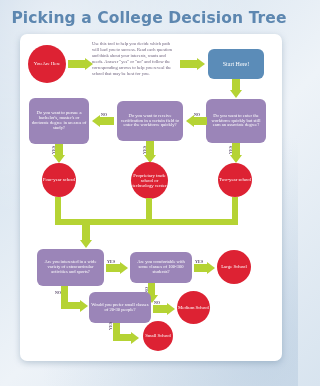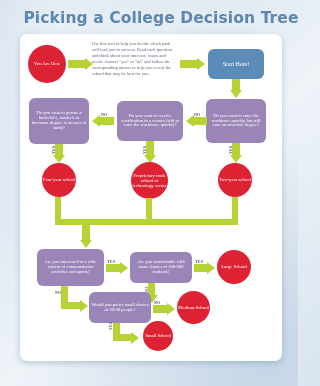--- a/index.html
+++ b/index.html
@@ -7,21 +7,21 @@
     width:298px;height:386px;overflow:hidden;
     font-family:"Liberation Serif", serif;
     background:linear-gradient(135deg,#c3d4e6 0%,#dce7f1 25%,#eef3f8 55%,#d8e4ef 100%);
     position:relative;
   }
   #bg-sheen{position:absolute;inset:0;background:
      radial-gradient(circle at 18% 6%, rgba(255,255,255,.55), rgba(255,255,255,0) 45%),
      radial-gradient(circle at 88% 92%, rgba(168,192,216,.45), rgba(255,255,255,0) 50%);
      pointer-events:none;}
   #page-title{
-    position:absolute;left:12px;top:9px;width:298px;text-align:center;
+    position:absolute;left:0;top:9px;width:298px;text-align:center;
     font-family:"DejaVu Sans", sans-serif;
     font-size:15.5px;font-weight:bold;letter-spacing:.1px;
     color:#5d87b0;
   }
   #card{
     position:absolute;left:20px;top:34px;width:262px;height:327px;
     background:#ffffff;border-radius:7px;
     box-shadow:0 2px 6px rgba(90,120,150,.35);
   }
   .node{position:absolute;box-sizing:border-box;display:flex;align-items:center;

